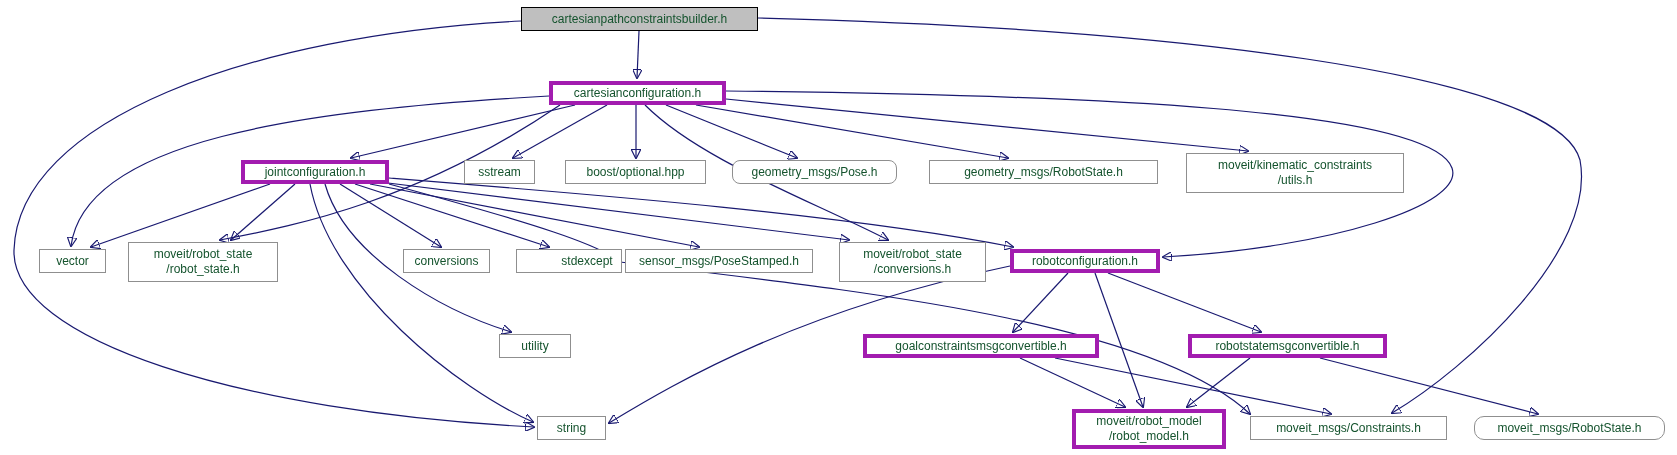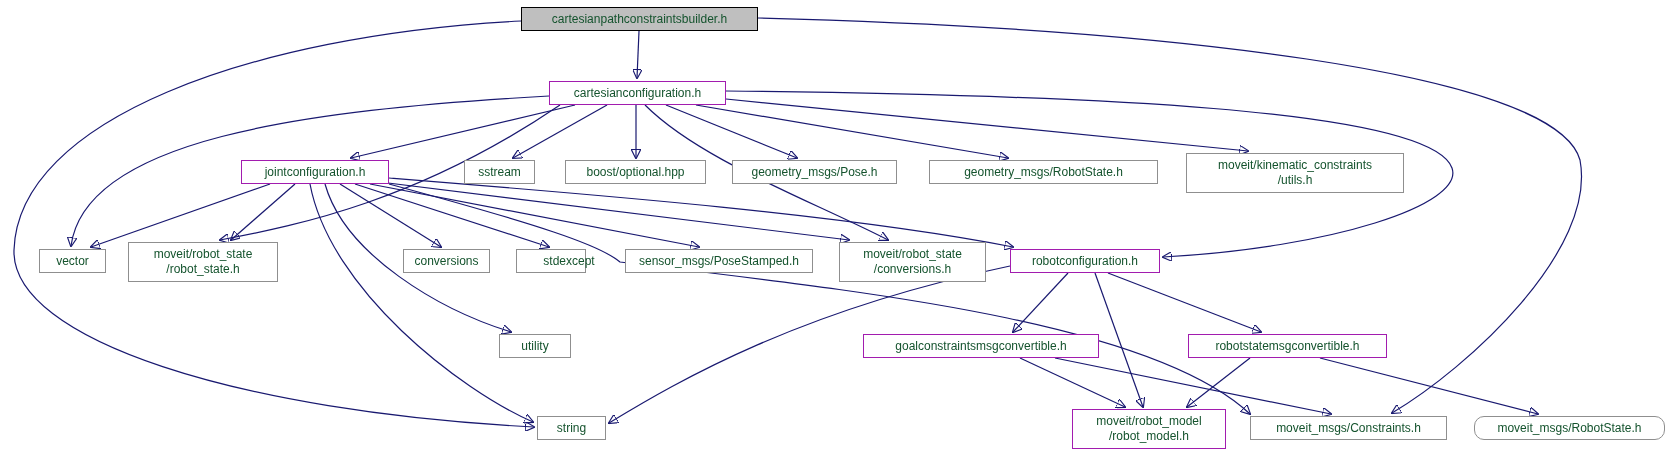--- a/index.html
+++ b/index.html
@@ -12,21 +12,21 @@
   }
   #edges { position:absolute; left:0; top:0; width:1677px; height:455px; }
   #edges path { fill:none; stroke:#191970; stroke-width:1.2px; }
   .node {
     position:absolute; box-sizing:border-box;
     display:flex; align-items:center; justify-content:center;
     background:#ffffff; border:1px solid #8f8f8f;
     color:#14532d; font-size:12px; line-height:1.25;
     text-align:center; white-space:pre-line; cursor:pointer;
   }
-  .node.internal { border:1px solid #a21caf; }
+  .node.internal { border:4px solid #a21caf; }
   .node.current  { background:#bfbfbf; border:1px solid #000000; }
 </style>
 </head>
 <body>
 
 <div id="canvas">
 
   <svg id="edges" width="1677" height="455" viewBox="0 0 1677 455" xmlns="http://www.w3.org/2000/svg">
     <defs>
       <marker id="arrow" viewBox="0 0 10 10" refX="9" refY="5" markerWidth="8" markerHeight="8" orient="auto-start-reverse">
@@ -70,30 +70,30 @@
     <path marker-end="url(#arrow)" d="M1250,358 L1187,407"></path>
     <path marker-end="url(#arrow)" d="M1320,358 L1538,414"></path>
   </svg>
 
   <div class="node current" style="left:521px;  top:7px;   width:237px; height:24px;">cartesianpathconstraintsbuilder.h</div>
   <div class="node internal" style="left:549px;  top:81px;  width:177px; height:24px;">cartesianconfiguration.h</div>
 
   <div class="node internal" style="left:241px;  top:160px; width:148px; height:24px;">jointconfiguration.h</div>
   <div class="node" style="left:464px;  top:160px; width:71px;  height:24px;">sstream</div>
   <div class="node" style="left:565px;  top:160px; width:141px; height:24px;">boost/optional.hpp</div>
-  <div class="node" style="left:732px;  top:160px; width:165px; height:24px;">geometry_msgs/Pose.h</div>
+  <div class="node" style="left:732px;  top:160px; width:165px; height:24px;border-radius:8px;">geometry_msgs/Pose.h</div>
   <div class="node" style="left:929px;  top:160px; width:229px; height:24px;">geometry_msgs/RobotState.h</div>
   <div class="node" style="left:1186px; top:153px; width:218px; height:40px;">moveit/kinematic_constraints
 /utils.h</div>
 
   <div class="node" style="left:39px;   top:249px; width:67px;  height:24px;">vector</div>
   <div class="node" style="left:128px;  top:242px; width:150px; height:40px;">moveit/robot_state
 /robot_state.h</div>
   <div class="node" style="left:403px;  top:249px; width:87px;  height:24px;">conversions</div>
-  <div class="node" style="left:516px;  top:249px; width:70px;  height:24px;padding-left:36px;">stdexcept</div>
+  <div class="node" style="left:516px;  top:249px; width:106px;  height:24px;padding-left:36px;">stdexcept</div>
   <div class="node" style="left:625px;  top:249px; width:188px; height:24px;">sensor_msgs/PoseStamped.h</div>
   <div class="node" style="left:839px;  top:242px; width:147px; height:40px;">moveit/robot_state
 /conversions.h</div>
   <div class="node internal" style="left:1010px; top:249px; width:150px; height:24px;">robotconfiguration.h</div>
 
   <div class="node" style="left:499px;  top:334px; width:72px;  height:24px;">utility</div>
   <div class="node internal" style="left:863px;  top:334px; width:236px; height:24px;">goalconstraintsmsgconvertible.h</div>
   <div class="node internal" style="left:1188px; top:334px; width:199px; height:24px;">robotstatemsgconvertible.h</div>
 
   <div class="node" style="left:537px;  top:416px; width:69px;  height:24px;">string</div>

